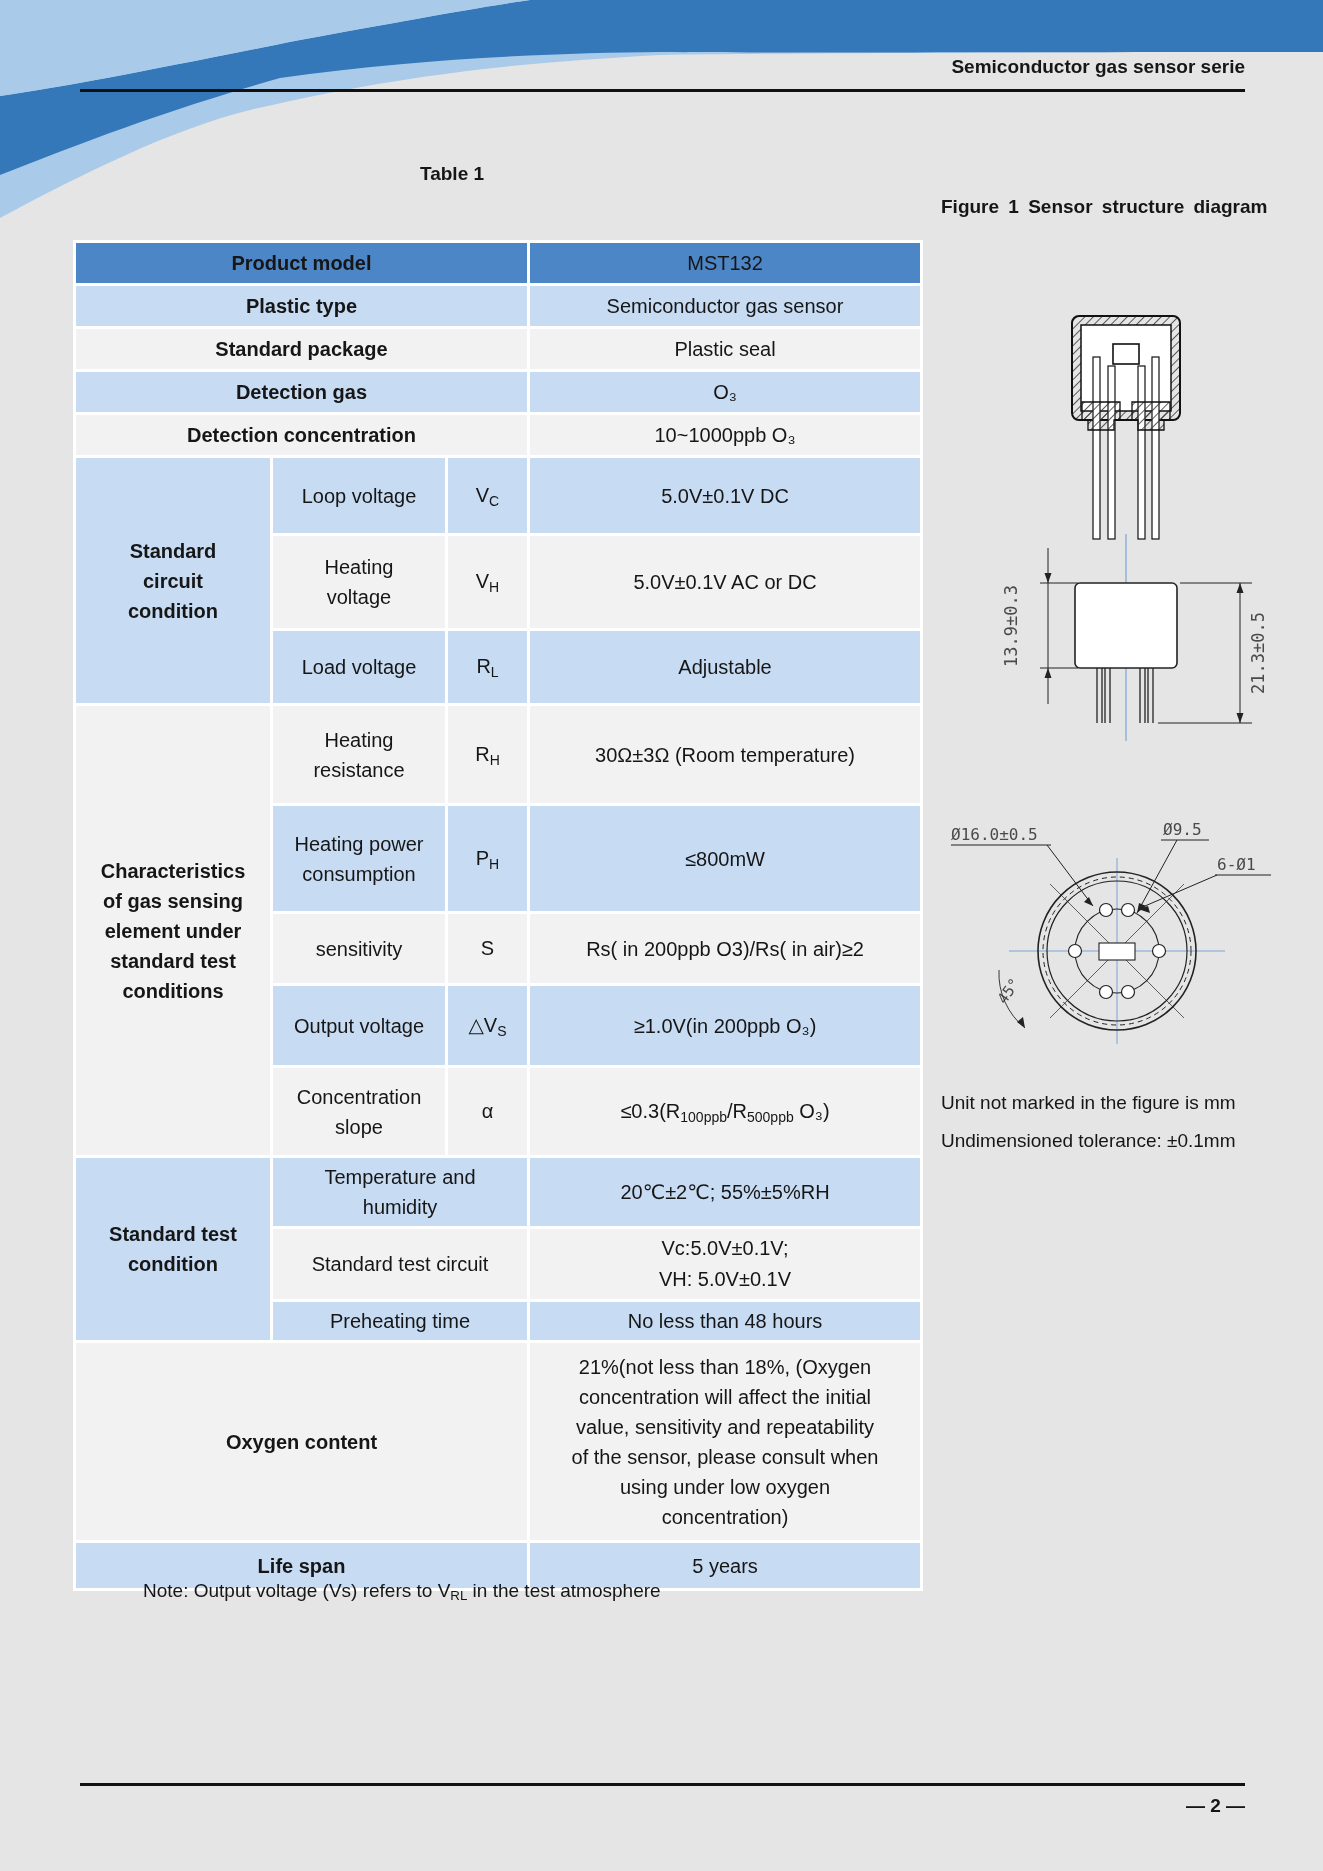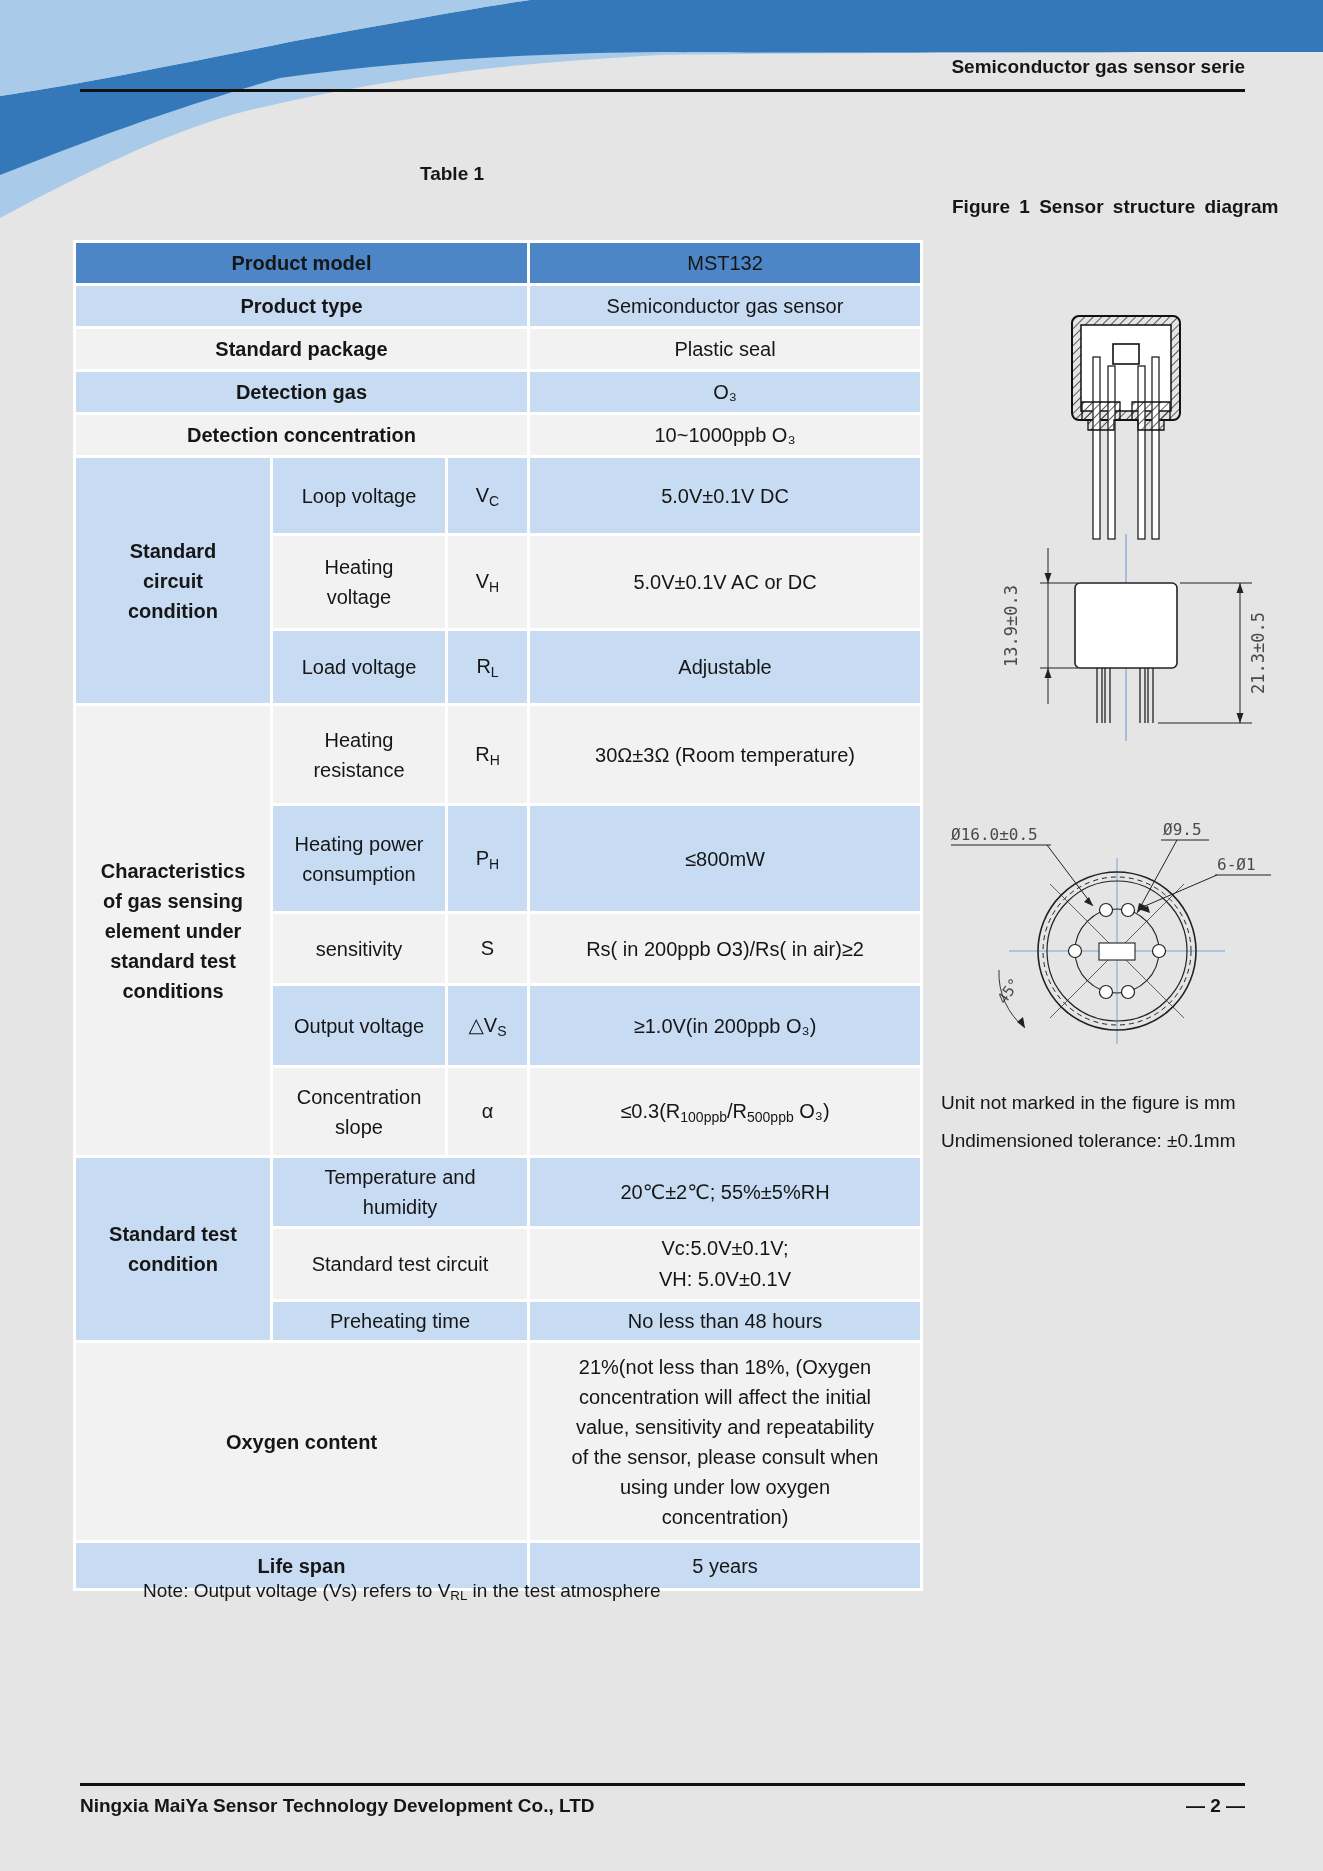--- a/index.html
+++ b/index.html
@@ -29,21 +29,21 @@
   td.blue{background:var(--row-light-blue);}
   td.gray{background:var(--row-gray);}
   td.bold{font-weight:700;}
   table.spec sub{font-size:70%;vertical-align:-0.25em;}
   .val2{line-height:1.55;}
 
   .note-line{position:absolute;left:143px;top:1580px;font-size:19px;}
   .note-line sub{font-size:70%;vertical-align:-0.25em;}
 
   .figure-panel{position:absolute;left:935px;top:196px;width:370px;height:1000px;}
-  .figure-caption{position:absolute;left:17px;top:0;font-size:19px;font-weight:700;word-spacing:4px;}
+  .figure-caption{position:absolute;left:6px;top:0;font-size:19px;font-weight:700;word-spacing:4px;}
   .fig-svg{position:absolute;display:block;}
   #svg-cross{left:135px;top:118px;}
   #svg-side{left:55px;top:330px;}
   #svg-bottom{left:12px;top:624px;}
   .unit-note{position:absolute;left:6px;font-size:19px;}
   #unit-note-1{top:896px;}
   #unit-note-2{top:934px;}
 
   .dim-text{font-family:"DejaVu Sans Mono","Liberation Mono",monospace;fill:#4a4a4a;}
   .cad{stroke:#222;fill:none;}
@@ -75,21 +75,21 @@
         <col style="width:175px">
         <col style="width:82px">
         <col style="width:393px">
       </colgroup>
     <tbody>
       <tr style="height:43px">
         <td colspan="3" class="dark bold">Product model</td>
         <td class="dark">MST132</td>
       </tr>
       <tr style="height:43px">
-        <td colspan="3" class="blue bold">Product type</td>
+        <td colspan="3" class="blue bold">Plastic type</td>
         <td class="blue">Semiconductor gas sensor</td>
       </tr>
       <tr style="height:43px">
         <td colspan="3" class="gray bold">Standard package</td>
         <td class="gray">Plastic seal</td>
       </tr>
       <tr style="height:43px">
         <td colspan="3" class="blue bold">Detection gas</td>
         <td class="blue">O₃</td>
       </tr>
@@ -277,16 +277,15 @@
       <text class="dim-text" font-size="15" transform="rotate(-55 58 185)" x="58" y="185">45°</text>
       <path class="cad" d="M52,150 A70,70 0 0 0 78,208" stroke-width="0.9"></path>
       <path d="M78,208 l-8,-6 l6,-5 z" fill="#222"></path>
     </svg>
 
     <div id="unit-note-1" class="unit-note">Unit not marked in the figure is mm</div>
     <div id="unit-note-2" class="unit-note">Undimensioned tolerance: ±0.1mm</div>
   </div>
 
   <div class="footer-rule"></div>
-  <div class="footer-company">Ningxia MaiYa Sensor Technology Development Co., LTD</div>
   <div class="footer-page">— 2 —</div>
 
 </div>
 
 </body></html>

